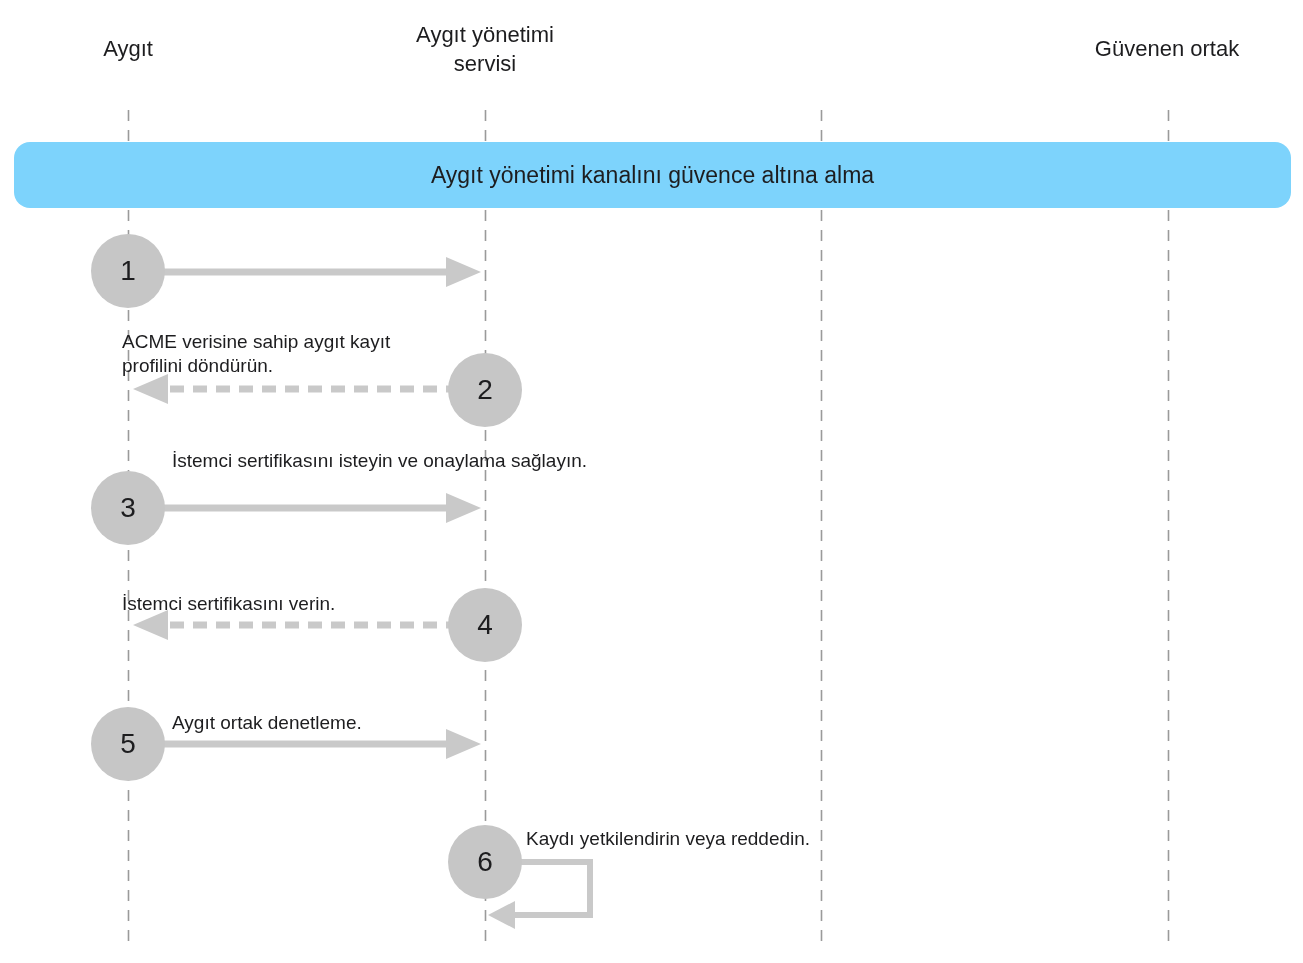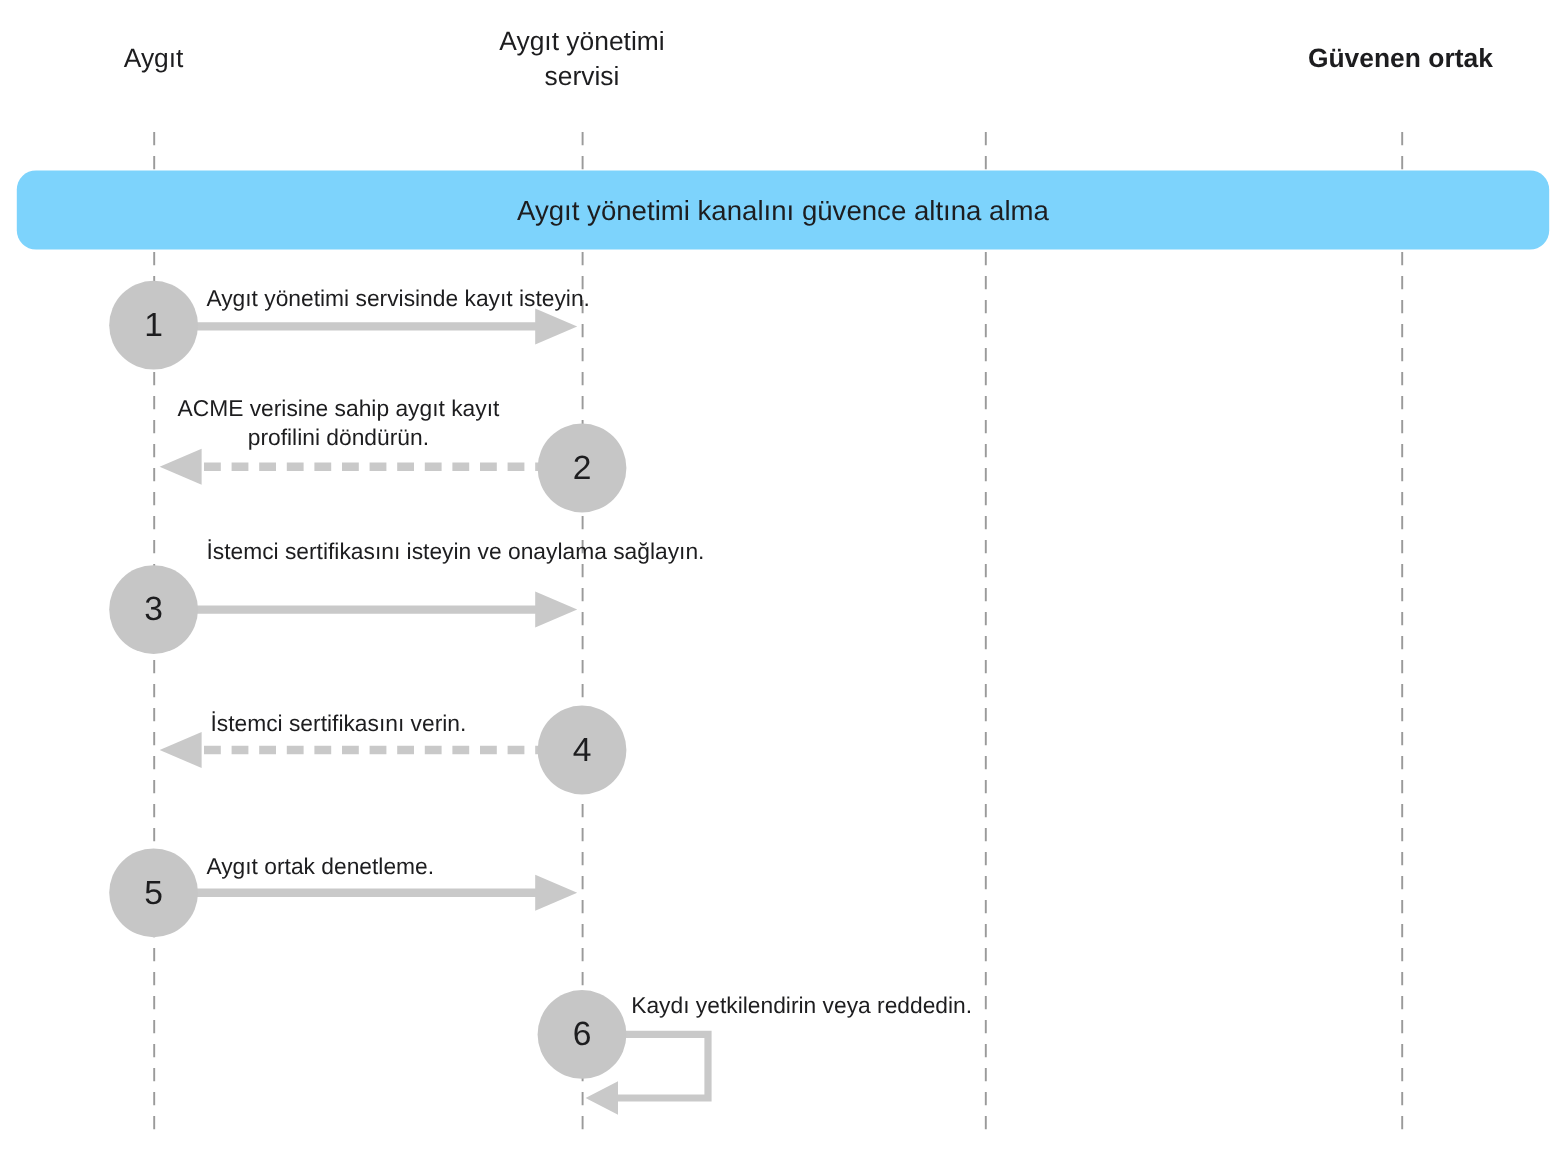--- a/index.html
+++ b/index.html
@@ -68,21 +68,21 @@
   }
 
   .step-text {
     position: absolute;
     font-size: 19px;
     line-height: 24px;
     color: #1d1d1f;
     white-space: nowrap;
   }
   .step-text.right {
-    text-align: center;
+    text-align: left;
     white-space: normal;
     width: 320px;
   }
 </style>
 </head>
 <body>
 
 <div class="stage">
 
   <svg class="lines" viewBox="0 0 1303 963">
@@ -118,33 +118,32 @@
     </g>
 
     <g>
       <path d="M 505 862 H 590 V 915 H 502" fill="none" stroke="#c9c9c9" stroke-width="6"></path>
       <polygon points="515,901 488,915 515,929" fill="#c9c9c9"></polygon>
     </g>
   </svg>
 
   <div class="actor-label" style="left:8px;">Aygıt</div>
   <div class="actor-label wrap" style="left:400px;">Aygıt yönetimi servisi</div>
-  <div class="actor-label" style="left:1047px;font-weight:bold;">Güvenen ortak</div>
+  <div class="actor-label" style="left:1047px;">Güvenen ortak</div>
 
   <div class="phase-banner">
     <span class="banner-text">Aygıt yönetimi kanalını güvence altına alma</span>
   </div>
 
   <div class="step-circle" style="left:91px; top:234px;">1</div>
   <div class="step-circle" style="left:448px; top:353px;">2</div>
   <div class="step-circle" style="left:91px; top:471px;">3</div>
   <div class="step-circle" style="left:448px; top:588px;">4</div>
   <div class="step-circle" style="left:91px; top:707px;">5</div>
   <div class="step-circle" style="left:448px; top:825px;">6</div>
 
-  <div class="step-text" style="left:172px; top:238px;">Aygıt yönetimi servisinde kayıt isteyin.</div>
   <div class="step-text right" style="right:861px; top:330px;">ACME verisine sahip aygıt kayıt profilini döndürün.</div>
   <div class="step-text" style="left:172px; top:449px;">İstemci sertifikasını isteyin ve onaylama sağlayın.</div>
   <div class="step-text right" style="right:861px; top:592px;">İstemci sertifikasını verin.</div>
   <div class="step-text" style="left:172px; top:711px;">Aygıt ortak denetleme.</div>
   <div class="step-text" style="left:526px; top:827px;">Kaydı yetkilendirin veya reddedin.</div>
 
 </div>
 
 </body></html>

